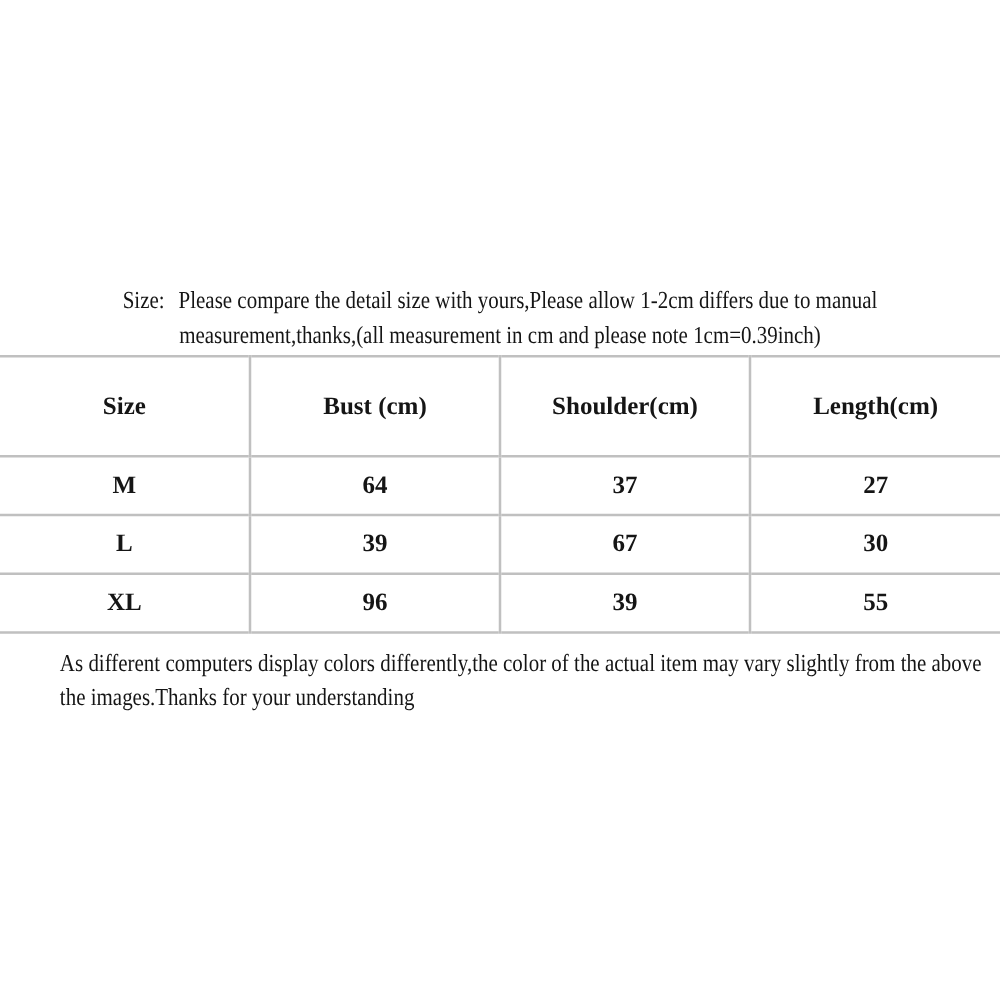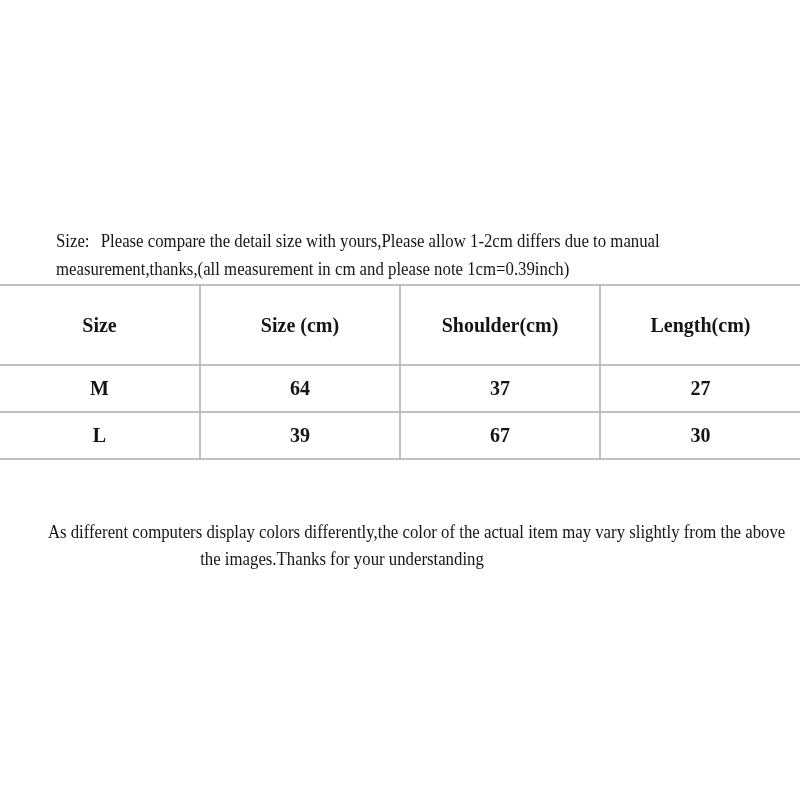--- a/index.html
+++ b/index.html
@@ -14,21 +14,21 @@
     font-family:"Liberation Serif","DejaVu Serif",serif;
     color:var(--ink);
   }
   .page{
     position:relative;width:800px;height:800px;
     background:var(--bg);overflow:hidden;
   }
   
   .size-note{
     position:absolute;top:227px;left:0;width:800px;
-    text-align:left;font-size:19.5px;line-height:28px;
+    text-align:center;font-size:19.5px;line-height:28px;
   }
   .note-line{
     white-space:nowrap;
     transform:scaleX(0.86);
     transform-origin:50% 50%;
   }
   .size-note .label{
     margin-right:13px;
   }
   
@@ -50,55 +50,61 @@
     vertical-align:middle;
     margin-top:16px;
   }
   .size-table th:first-child,
   .size-table td:first-child{border-left:none;}
   .size-table thead tr{height:80px;}
   .size-table tbody tr{height:47px;}
   
   .color-note{
     position:absolute;top:518px;left:0;width:684px;
-    text-align:center;font-size:19.5px;line-height:27px;
+    text-align:left;font-size:19.5px;line-height:27px;
   }
 </style>
 </head>
 <body>
 
 <div class="page">
 
   <div class="size-note">
     <div class="note-line"><span class="label">Size:</span><span>Please compare the detail size with yours,Please allow 1-2cm differs due to manual</span></div>
     <div class="note-line">measurement,thanks,(all measurement in cm and please note 1cm=0.39inch)</div>
   </div>
 
   <table class="size-table">
     <thead>
       <tr>
         <th>Size</th>
-        <th>Size (cm)</th>
+        <th>Bust (cm)</th>
         <th>Shoulder(cm)</th>
         <th>Length(cm)</th>
       </tr>
     </thead>
     <tbody>
       <tr>
         <td>M</td>
         <td>64</td>
         <td>37</td>
         <td>27</td>
       </tr>
       <tr>
         <td>L</td>
         <td>39</td>
         <td>67</td>
         <td>30</td>
       </tr>
+      <tr>
+        <td>XL</td>
+        <td>96</td>
+        <td>39</td>
+        <td>55</td>
+      </tr>
     </tbody>
   </table>
 
   <div class="color-note">
     <div class="note-line">As different computers display colors differently,the color of the actual item may vary slightly from the above</div>
     <div class="note-line">the images.Thanks for your understanding</div>
   </div>
 
 </div>
 

